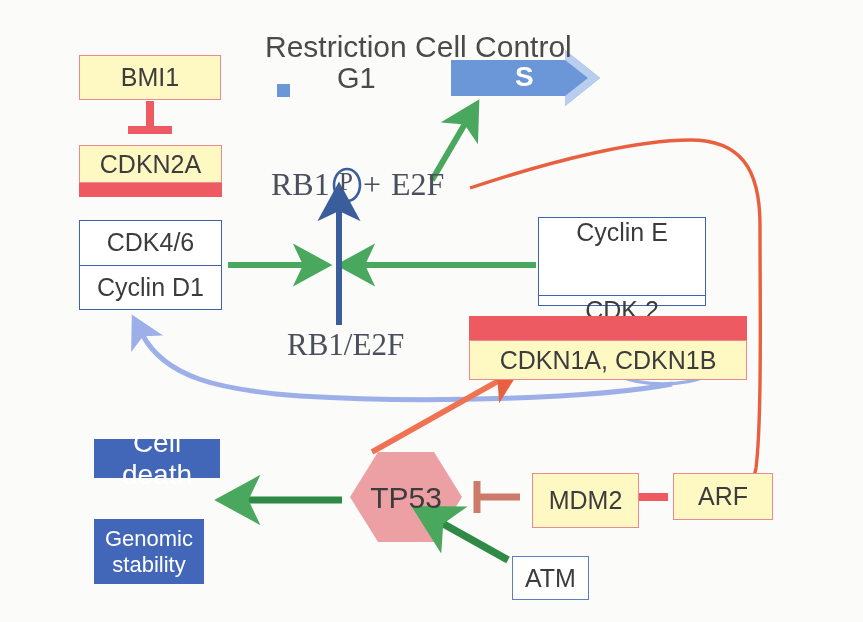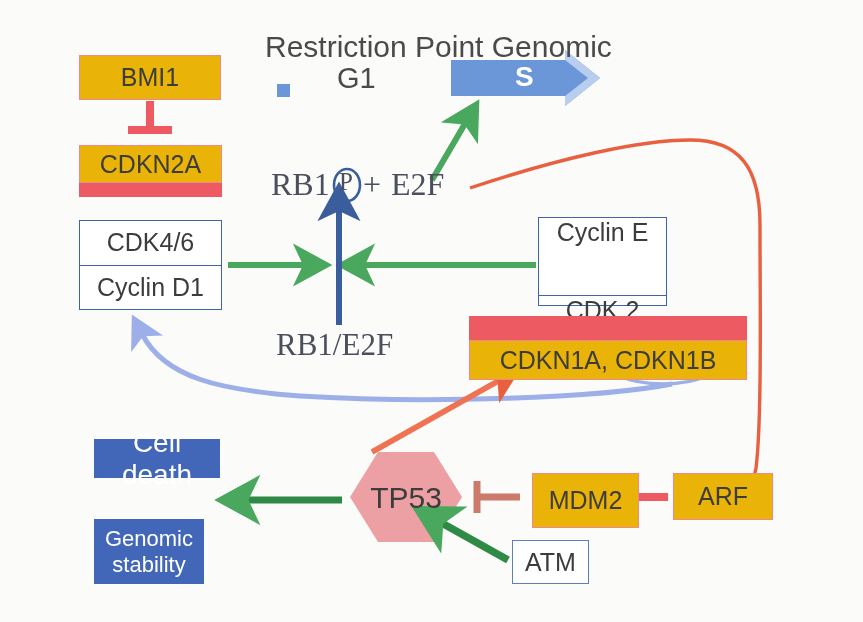--- a/index.html
+++ b/index.html
@@ -30,25 +30,26 @@
     align-items: center;
     justify-content: center;
     text-align: center;
     color: #3c3c3c;
     font-family: "Liberation Sans", sans-serif;
     line-height: 1.08;
     white-space: nowrap;
   }
   .box-red {
     border: 1.6px solid #f08890;
-    background: #eab308;
+    background: #fef9c3;
   }
   .box-blue {
     border: 1.6px solid #5a7fc4;
     background: #ffffff;
+    margin-top: 16px;
   }
   .stacked {
     position: absolute;
     box-sizing: border-box;
     display: flex;
     flex-direction: column;
     border: 1.6px solid #3f62ad;
     background: #ffffff;
   }
   .stacked > div {
@@ -163,21 +164,21 @@
     <g>
       <line x1="668" y1="497" x2="630" y2="497" stroke="#ee5a62" stroke-width="8"></line>
       <line x1="629" y1="478" x2="629" y2="516" stroke="#ee5a62" stroke-width="8"></line>
     </g>
 
     <ellipse cx="663" cy="355" rx="63" ry="29" fill="none" stroke="#9dafe8" stroke-width="3.4"></ellipse>
 
     <ellipse cx="347" cy="185" rx="13" ry="16" fill="none" stroke="#3a5d9c" stroke-width="2.6"></ellipse>
   </svg>
 
-  <div class="plain-text" style="left:265px; top:30px; font-size:30px;">Restriction Point Genomic</div>
+  <div class="plain-text" style="left:265px; top:30px; font-size:30px;">Restriction Cell Control</div>
 
   <div class="swatch" style="left:277px; top:84px; width:13px; height:13px;"></div>
 
   <div class="plain-text" style="left:337px; top:62px; font-size:29px;text-align:center;">G1</div>
 
   <div class="sarrow-label" style="left:515px; top:61px; font-size:28px;">S</div>
 
   <div class="node box-red" style="left:79px; top:55px; width:142px; height:45px; font-size:25px;">BMI1</div>
 
   <div class="node box-red" style="left:79px; top:145px; width:143px; height:38px; font-size:25px;">CDKN2A</div>
@@ -189,23 +190,23 @@
   </div>
 
   <div class="plain-text serif" style="left:271px; top:166px; font-size:32px;">RB1</div>
 
   <div class="plain-text serif" style="left:339px; top:168px; font-size:25px;">P</div>
 
   <div class="plain-text serif" style="left:363px; top:166px; font-size:32px;">+</div>
 
   <div class="plain-text serif" style="left:391px; top:166px; font-size:32px;">E2F</div>
 
-  <div class="plain-text serif" style="left:276px; top:327px; font-size:31px;">RB1/E2F</div>
-
-  <div class="stacked" style="left:538px; top:217px; width:129px; height:89px;">
+  <div class="plain-text serif" style="left:287px; top:327px; font-size:31px;">RB1/E2F</div>
+
+  <div class="stacked" style="left:538px; top:217px; width:168px; height:89px;">
     <div style="font-size:25px;">Cyclin E</div>
     <div style="font-size:25px;margin-top:48px;">CDK 2</div>
   </div>
 
   <div class="redbar" style="left:469px; top:316px; width:278px; height:24px;"></div>
   <div class="node box-red" style="left:469px; top:340px; width:278px; height:40px; font-size:25px;">CDKN1A, CDKN1B</div>
 
   <div class="hexlabel" style="left:360px; top:481px; width:92px; text-align:center; font-size:30px;">TP53</div>
 
   <div class="node box-red" style="left:532px; top:473px; width:107px; height:55px; font-size:25px;">MDM2</div>

